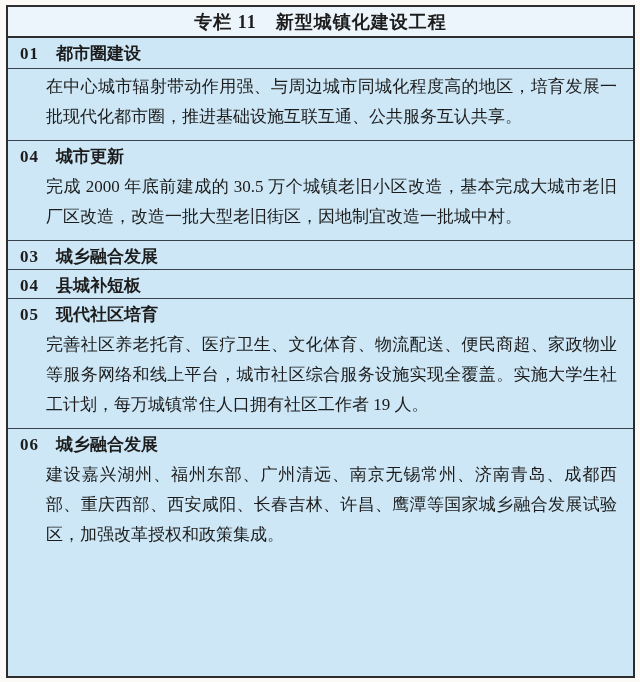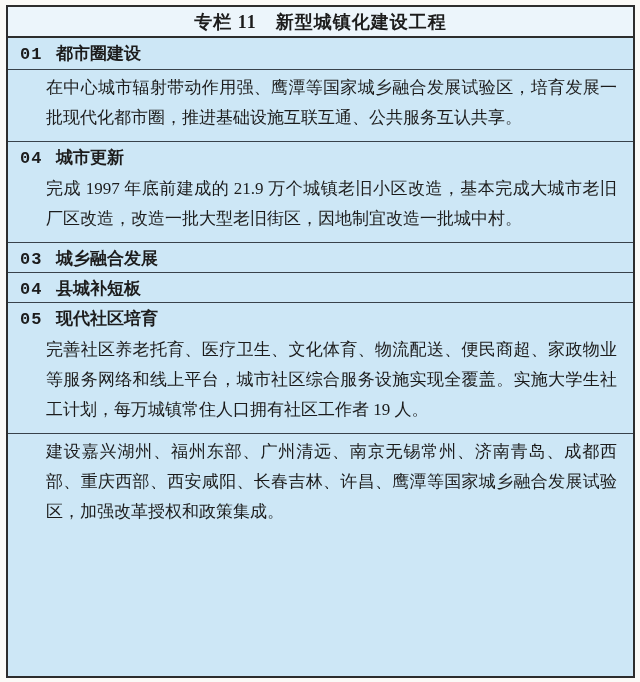--- a/index.html
+++ b/index.html
@@ -54,21 +54,21 @@
     font-size: 17px;
   }
   .sec--ruled-head .sec-head {
     border-bottom: 1.5px solid #38424b;
     padding-bottom: 3px;
   }
   .sec-num {
     display: inline-block;
     min-width: 24px;
     margin-right: 12px;
-    font-family: Liberation Mono, monospace;
+    font-family: Liberation Serif, serif;
     letter-spacing: 1px;
   }
   .sec-body {
     padding: 3px 16px 8px 38px;
     font-size: 17px;
     line-height: 30px;
     text-align: justify;
     text-justify: inter-ideograph;
   }
 </style>
@@ -77,28 +77,28 @@
 
 <div class="page">
   <div class="box">
 
     <div class="box-title">专栏 11　新型城镇化建设工程</div>
 
     <section class="sec sec--ruled-head">
       <div class="sec-head">
         <span class="sec-num">01</span><span class="sec-heading">都市圈建设</span>
       </div>
-      <div class="sec-body">在中心城市辐射带动作用强、鹰潭等国家城乡融合发展试验区，培育发展一批现代化都市圈，推进基础设施互联互通、公共服务互认共享。</div>
+      <div class="sec-body">在中心城市辐射带动作用强、与周边城市同城化程度高的地区，培育发展一批现代化都市圈，推进基础设施互联互通、公共服务互认共享。</div>
     </section>
 
     <section class="sec">
       <div class="sec-head">
         <span class="sec-num">04</span><span class="sec-heading">城市更新</span>
       </div>
-      <div class="sec-body">完成 1997 年底前建成的 21.9 万个城镇老旧小区改造，基本完成大城市老旧厂区改造，改造一批大型老旧街区，因地制宜改造一批城中村。</div>
+      <div class="sec-body">完成 2000 年底前建成的 30.5 万个城镇老旧小区改造，基本完成大城市老旧厂区改造，改造一批大型老旧街区，因地制宜改造一批城中村。</div>
     </section>
 
     <section class="sec">
       <div class="sec-head">
         <span class="sec-num">03</span><span class="sec-heading">城乡融合发展</span>
       </div>
     </section>
 
     <section class="sec">
       <div class="sec-head">
@@ -107,17 +107,20 @@
     </section>
 
     <section class="sec">
       <div class="sec-head">
         <span class="sec-num">05</span><span class="sec-heading">现代社区培育</span>
       </div>
       <div class="sec-body">完善社区养老托育、医疗卫生、文化体育、物流配送、便民商超、家政物业等服务网络和线上平台，城市社区综合服务设施实现全覆盖。实施大学生社工计划，每万城镇常住人口拥有社区工作者 19 人。</div>
     </section>
 
     <section class="sec">
+      <div class="sec-head">
+        <span class="sec-num">06</span><span class="sec-heading">城乡融合发展</span>
+      </div>
       <div class="sec-body">建设嘉兴湖州、福州东部、广州清远、南京无锡常州、济南青岛、成都西部、重庆西部、西安咸阳、长春吉林、许昌、鹰潭等国家城乡融合发展试验区，加强改革授权和政策集成。</div>
     </section>
 
   </div>
 </div>
 
 </body></html>

